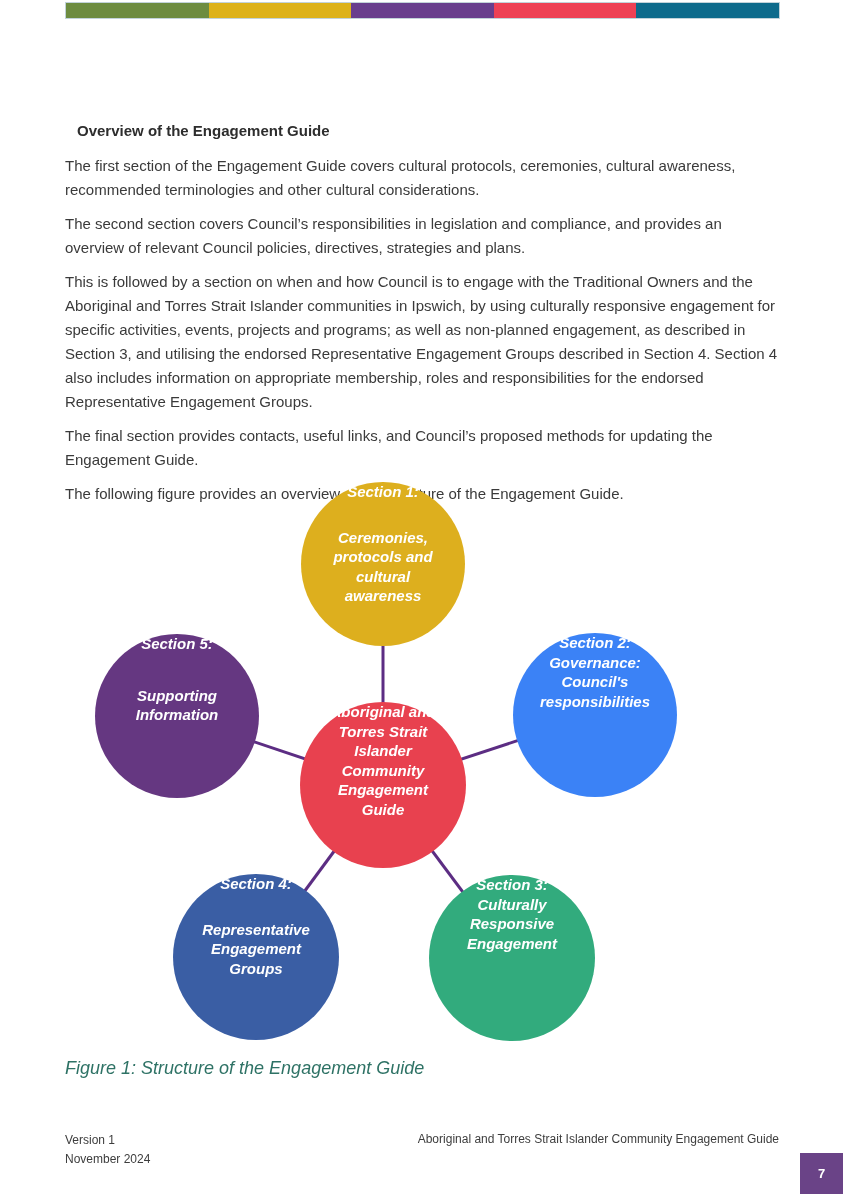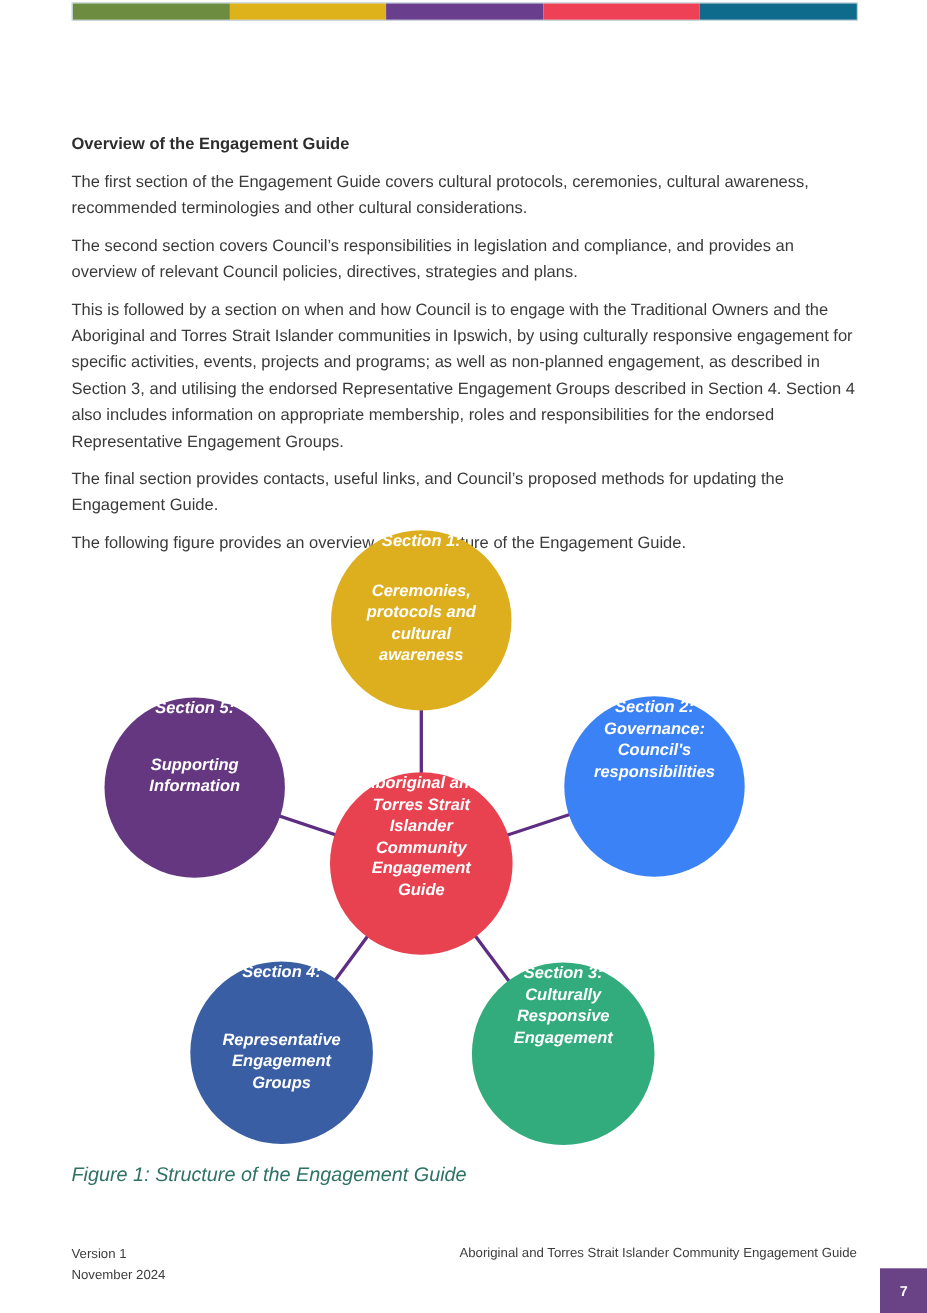--- a/index.html
+++ b/index.html
@@ -18,38 +18,38 @@
     outline:1px solid #c2d3da;
   }
   .brand-bar .seg{flex:1 1 0;}
   
   .content{
     position:absolute;left:65px;top:121px;width:714px;
     color:#3a3a3a;
   }
   .content h1{
     font-size:15px;font-weight:700;color:#2d2d2d;
-    margin:0 0 13px 0;line-height:20px;
+    margin:0 0 13px 12px;line-height:20px;
   }
   .content p{
     font-size:15px;line-height:24px;margin:0 0 10px 0;
   }
   
   .diagram{position:absolute;left:0;top:0;width:843px;height:1194px;pointer-events:none;}
   .connectors{position:absolute;left:0;top:0;z-index:1;}
   .circle{
     position:absolute;z-index:2;border-radius:50%;
     display:flex;flex-direction:column;align-items:center;justify-content:flex-start;
     text-align:center;color:#ffffff;font-weight:700;font-size:15px;line-height:1.3;font-style:italic;
   }
   .node-s1{left:301px;top:482px;width:164px;height:164px;}
   .node-s5{left:95px; top:634px;width:164px;height:164px;gap:32px;}
   .node-s2{left:513px;top:633px;width:164px;height:164px;}
   .node-center{left:300px;top:702px;width:166px;height:166px;}
-  .node-s4{left:173px;top:874px;width:166px;height:166px;gap:16px;}
+  .node-s4{left:173px;top:874px;width:166px;height:166px;}
   .node-s3{left:429px;top:875px;width:166px;height:166px;}
   .node-title{width:130px;}
   .node-body{width:126px;}
   .node-body.spaced{margin-top:26px;}
   .node-s5 .node-body, .node-s3 .node-body, .node-s2 .node-body{width:120px;}
   .node-center .node-text{width:112px;}
   
   .figure-caption{
     position:absolute;left:65px;top:1058px;
     font-size:18px;font-style:italic;

